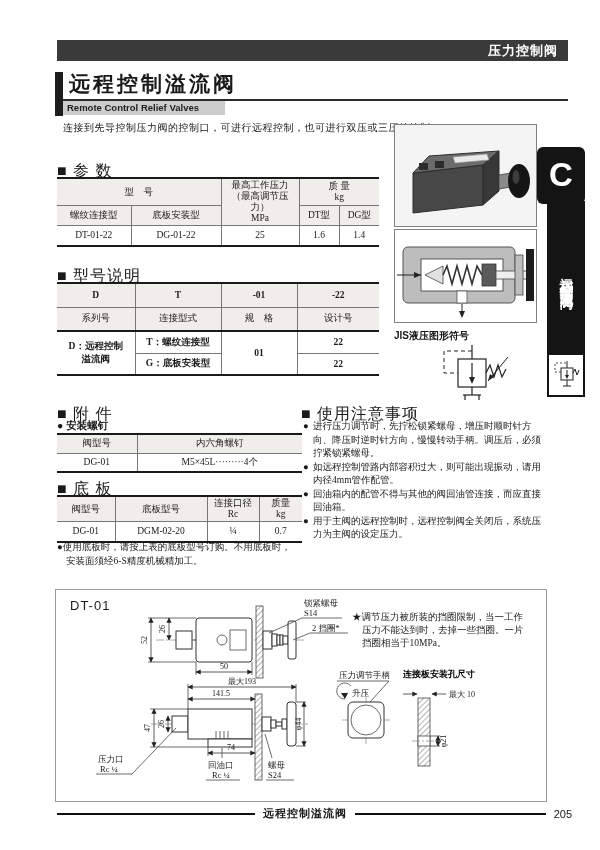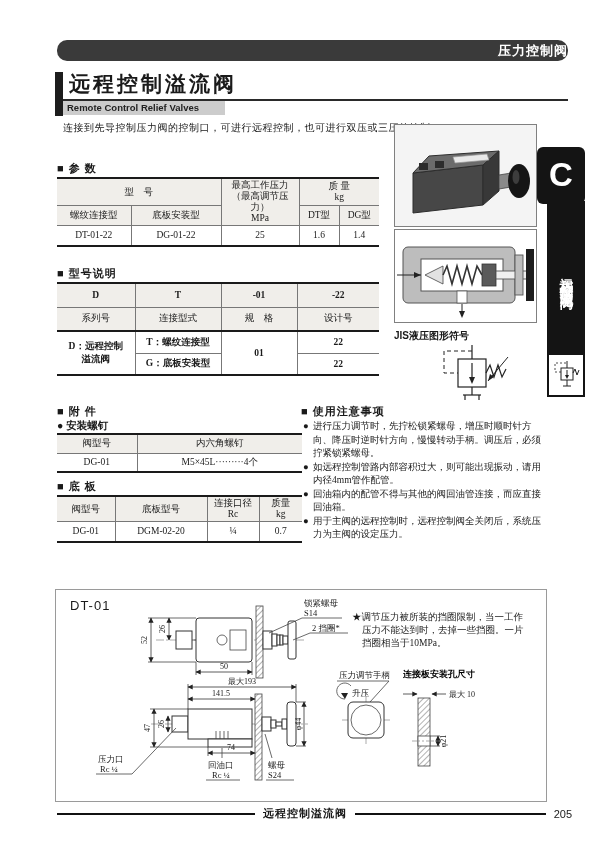--- a/index.html
+++ b/index.html
@@ -3,32 +3,32 @@
 <meta charset="utf-8">
 <style>
   html,body{margin:0;padding:0;}
   .page{position:relative;width:600px;height:850px;background:#fff;overflow:hidden;
         font-family:"Liberation Sans","DejaVu Sans",sans-serif;color:#1a1a1a;}
   .serif{font-family:"Liberation Serif","DejaVu Serif",serif;}
 
   
   .top-bar{position:absolute;left:57px;top:40px;width:511px;height:21px;background:#3a3a3a;
            color:#fff;font-weight:bold;font-size:13px;line-height:21px;text-align:right;
-           box-sizing:border-box;letter-spacing:1px;border-radius:10px;}
+           padding-right:10px;box-sizing:border-box;letter-spacing:1px;}
 
   
   .title-bar{position:absolute;left:55px;top:72px;width:8px;height:44px;background:#1d1d1d;}
   .page-title{position:absolute;left:69px;top:70px;font-size:21px;font-weight:bold;letter-spacing:3px;}
   .title-rule{position:absolute;left:63px;top:99px;width:505px;border-top:2px solid #2a2a2a;}
   .subtitle-strip{position:absolute;left:63px;top:101px;width:162px;height:14px;background:#cccccc;
                   font-size:9.5px;font-weight:bold;line-height:14px;padding-left:4px;box-sizing:border-box;color:#222;}
   .intro{position:absolute;left:63px;top:121px;font-size:10px;letter-spacing:.5px;}
 
   
-  .sec-h{position:absolute;font-size:11px;font-weight:bold;letter-spacing:1px;}
+  .sec-h{position:absolute;font-size:16px;font-weight:normal;letter-spacing:1px;}
   .sub-h{position:absolute;font-size:10.5px;font-weight:bold;}
 
   
   table.cat{border-collapse:collapse;table-layout:fixed;position:absolute;
             border-top:2px solid #1a1a1a;border-bottom:2px solid #1a1a1a;}
   table.cat td{border:1px solid #777;font-size:9.5px;text-align:center;vertical-align:middle;
                padding:1px 2px;font-family:"Liberation Serif","DejaVu Serif",serif;}
   table.cat tr td:first-child{border-left:none;}
   table.cat tr td:last-child{border-right:none;}
   td.hd{background:#f0eeea;}
@@ -213,20 +213,24 @@
       </td>
     </tr>
     <tr style="height:20px;">
       <td>DG-01</td>
       <td>DGM-02-20</td>
       <td>¼</td>
       <td>0.7</td>
     </tr>
   </tbody>
     </table>
+  <div class="bp-note serif">
+    <div>●使用底板时，请按上表的底板型号订购。不用底板时，</div>
+    <div class="l2">安装面须经6-S精度机械精加工。</div>
+  </div>
 
   <div class="sec-h" style="left:301px;top:404px;">■ 使用注意事项</div>
   <div class="notes serif">
     <div class="note-item">
       <span class="bullet">●</span>
       <span class="ntext">进行压力调节时，先拧松锁紧螺母，增压时顺时针方向、降压时逆时针方向，慢慢转动手柄。调压后，必须拧紧锁紧螺母。</span>
     </div>
     <div class="note-item">
       <span class="bullet">●</span>
       <span class="ntext">如远程控制管路内部容积过大，则可能出现振动，请用内径4mm管作配管。</span>

